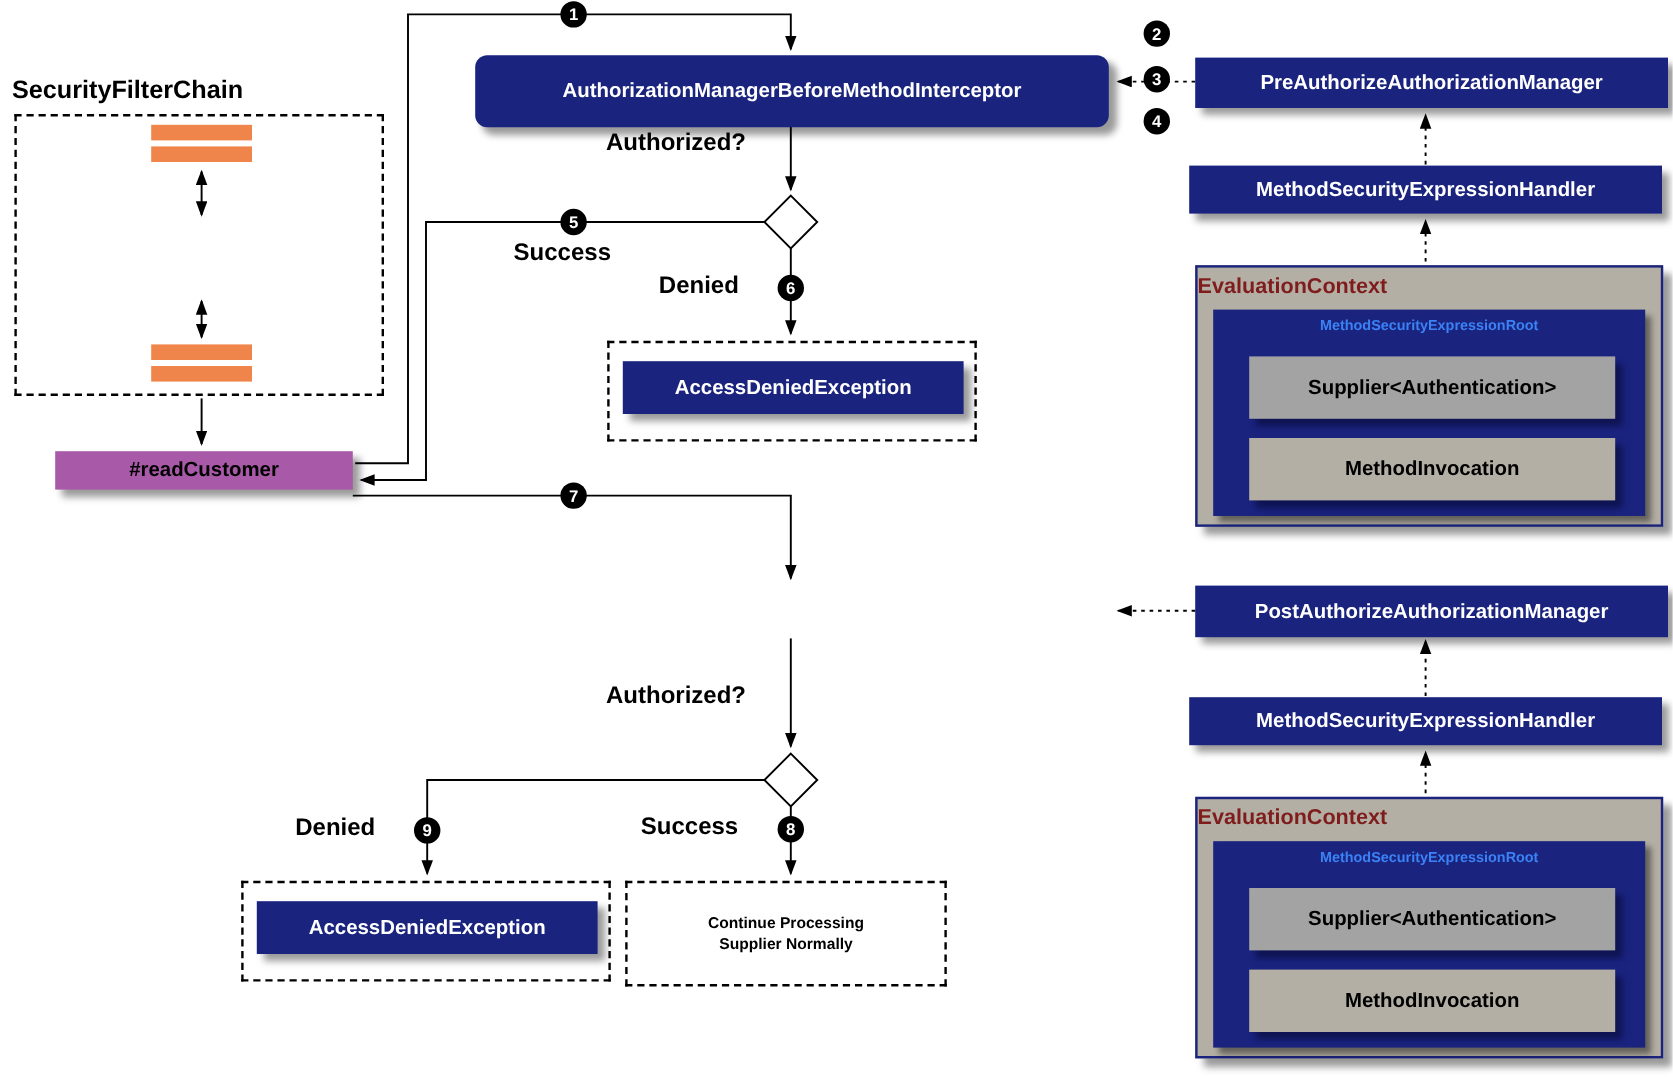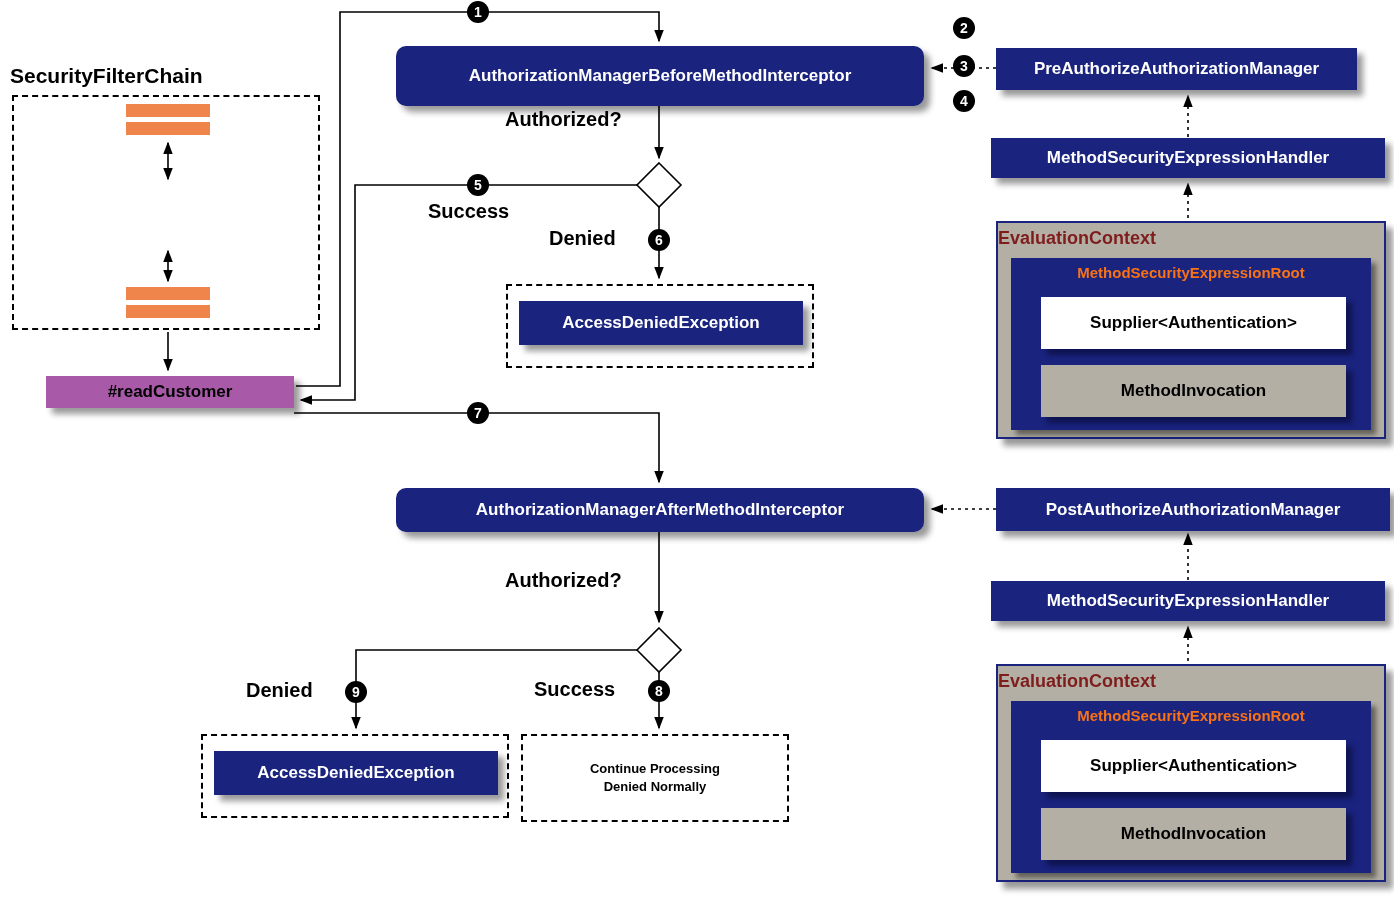--- a/index.html
+++ b/index.html
@@ -10,31 +10,31 @@
   .box { position:absolute; display:flex; align-items:center; justify-content:center;
          font-weight:bold; text-align:center; z-index:2; }
   .navy { background:#1a237e; color:#fff; font-size:17px;
           box-shadow:6px 6px 6px rgba(0,0,0,.40); }
   .rounded { border-radius:10px; }
   .orange { background:#f0854c; color:#000; font-size:17px;
             box-shadow:6px 6px 6px rgba(0,0,0,.40); }
   .bar { position:absolute; width:84px; height:13px; background:#f0854c; z-index:2; }
   .purple { background:#a85aa8; color:#000; font-size:17px;
             box-shadow:6px 6px 6px rgba(0,0,0,.40); }
-  .lightblue { background:#ffffff; color:#000; font-size:17px;
+  .lightblue { background:#a3a3a3; color:#000; font-size:17px;
                box-shadow:6px 6px 5px rgba(5,8,45,.55); }
   .grayinner { background:#b3afa4; color:#000; font-size:17px;
                box-shadow:6px 6px 5px rgba(5,8,45,.55); }
   .evalctx { position:absolute; background:#b3afa4; border:2px solid #1a237e;
              box-shadow:7px 7px 6px rgba(0,0,0,.40); z-index:2; }
   .evaltitle { position:absolute; left:0; top:5px; width:100%; 
                font-weight:bold; font-size:18px; color:#7f1d1d; }
   .exproot { position:absolute; background:#1a237e; box-shadow:5px 5px 5px rgba(0,0,0,.45); }
   .exproot-title { position:absolute; left:0; top:6px; width:100%; text-align:center;
-                   font-weight:bold; font-size:15px; color:#f97316; }
+                   font-weight:bold; font-size:12px; color:#3b82f6; }
   .dashedbox { position:absolute; border:2px dashed #000; z-index:2; background:transparent; }
   .lbl { position:absolute; font-weight:bold; font-size:20px; color:#000; z-index:3; white-space:nowrap; }
   .title { position:absolute; font-weight:bold; font-size:21px; color:#000; z-index:3; }
   .badge { position:absolute; width:22px; height:22px; border-radius:50%; background:#000;
            color:#fff; font-weight:bold; font-size:14px; display:flex; align-items:center;
            justify-content:center; z-index:5; }
   .continue-text { font-weight:bold; font-size:13px; color:#000; line-height:1.35; text-align:center; }
 </style>
 </head>
 <body>
@@ -80,21 +80,21 @@
   <div class="bar" style="left:126px; top:305px;"></div>
 
   <div class="box purple" style="left:46px; top:376px; width:248px; height:32px;">
     <span>#readCustomer</span>
   </div>
 
   <div class="box navy rounded" style="left:396px; top:46px; width:528px; height:60px;">
     <span>AuthorizationManagerBeforeMethodInterceptor</span>
   </div>
 
-  <div class="box navy" style="left:996px; top:48px; width:361px; height:42px;">
+  <div class="box navy" style="left:996px; top:48px; width:394px; height:42px;">
     <span>PreAuthorizeAuthorizationManager</span>
   </div>
   <div class="box navy" style="left:991px; top:138px; width:394px; height:40px;">
     <span>MethodSecurityExpressionHandler</span>
   </div>
 
   <div class="evalctx" style="left:996px; top:221px; width:390px; height:218px;">
     <div class="evaltitle">EvaluationContext</div>
     <div class="exproot" style="left:13px; top:35px; width:360px; height:172px;">
       <div class="exproot-title">MethodSecurityExpressionRoot</div>
@@ -106,23 +106,20 @@
       </div>
     </div>
   </div>
 
   <div class="dashedbox" style="left:506px; top:284px; width:308px; height:84px;">
     <div class="box navy" style="left:11px; top:15px; width:284px; height:44px;">
       <span>AccessDeniedException</span>
     </div>
   </div>
 
-  <div class="box navy rounded" style="left:396px; top:488px; width:528px; height:44px;">
-    <span>AuthorizationManagerAfterMethodInterceptor</span>
-  </div>
 
   <div class="box navy" style="left:996px; top:488px; width:394px; height:43px;">
     <span>PostAuthorizeAuthorizationManager</span>
   </div>
   <div class="box navy" style="left:991px; top:581px; width:394px; height:40px;">
     <span>MethodSecurityExpressionHandler</span>
   </div>
 
   <div class="evalctx" style="left:996px; top:664px; width:390px; height:218px;">
     <div class="evaltitle">EvaluationContext</div>
@@ -139,21 +136,21 @@
 
   <div class="dashedbox" style="left:201px; top:734px; width:308px; height:84px;">
     <div class="box navy" style="left:11px; top:15px; width:284px; height:44px;">
       <span>AccessDeniedException</span>
     </div>
   </div>
 
   <div class="dashedbox" style="left:521px; top:734px; width:268px; height:88px; display:flex; align-items:center; justify-content:center;">
     <div class="continue-text">
       <div>Continue Processing</div>
-      <div>Denied Normally</div>
+      <div>Supplier Normally</div>
     </div>
   </div>
 
   <div class="lbl" style="left:505px; top:108px;">Authorized?</div>
   <div class="lbl" style="left:428px; top:200px;">Success</div>
   <div class="lbl" style="left:549px; top:227px;">Denied</div>
   <div class="lbl" style="left:505px; top:569px;">Authorized?</div>
   <div class="lbl" style="left:246px; top:679px;">Denied</div>
   <div class="lbl" style="left:534px; top:678px;">Success</div>
 

